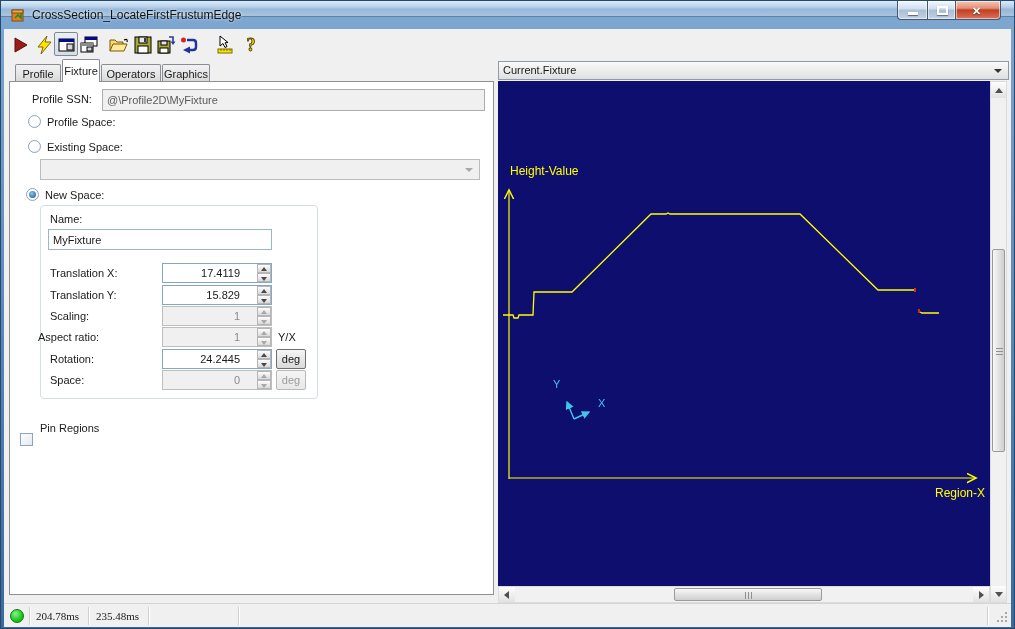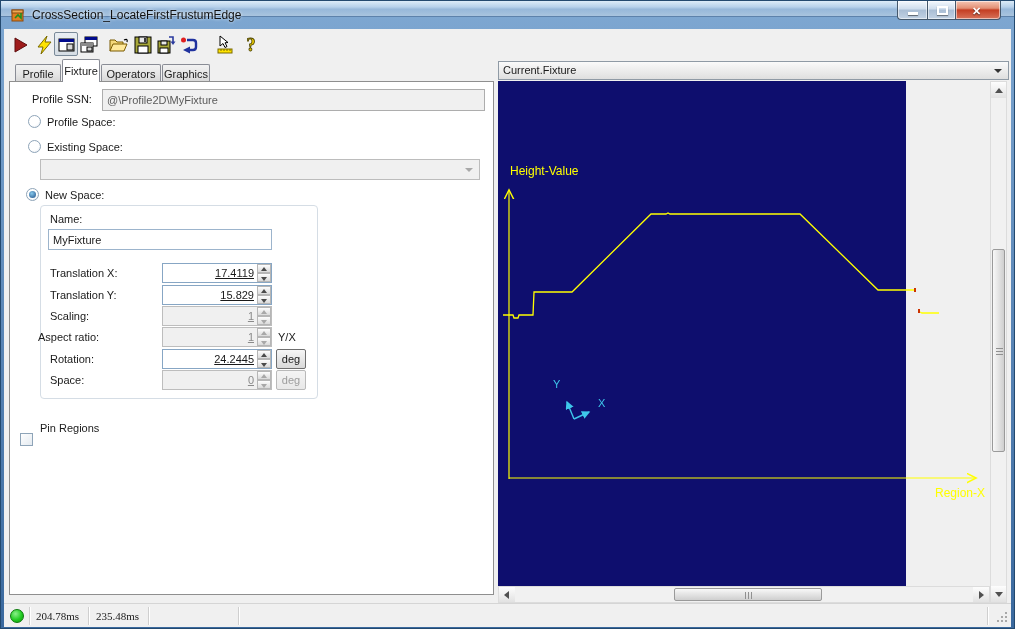--- a/index.html
+++ b/index.html
@@ -66,21 +66,21 @@
     border-left:4px solid transparent; border-right:4px solid transparent;
     border-top:4px solid #a8a8a8; }
   .groupbox { position:absolute; left:30px; top:123px; width:278px; height:194px;
     border:1px solid #d5dde5; border-radius:4px; }
   .name-input { position:absolute; left:38px; top:147px; width:224px; height:21px;
     border:1px solid #9cb4cc; background:#fff; padding:0 4px;
     font:11px "Liberation Sans",sans-serif; color:#1a1a1a; }
   .spinfield { position:absolute; left:152px; width:110px; height:20px;
     border:1px solid #87a6c4; background:#fff; display:flex; }
   .spinfield input { flex:1; min-width:0; border:0; background:transparent; text-align:right;
-    font:11px "Liberation Sans",sans-serif; color:#1a1a1a; padding-right:3px; outline:none;text-decoration:underline; }
+    font:11px "Liberation Sans",sans-serif; color:#1a1a1a; padding-right:17px; outline:none; }
   .spinner { width:14px; display:flex; flex-direction:column; }
   .spbtn { flex:1; position:relative; border:1px solid #b6b6b6;
     background:linear-gradient(#fdfdfd,#dadada); }
   .spbtn.u::after { content:""; position:absolute; left:3px; top:2px; border-left:3px solid transparent;
     border-right:3px solid transparent; border-bottom:4px solid #4a4a4a; }
   .spbtn.d::after { content:""; position:absolute; left:3px; top:3px; border-left:3px solid transparent;
     border-right:3px solid transparent; border-top:4px solid #4a4a4a; }
   .spinfield.dis { border-color:#bdbdbd; background:#f0f0f0; }
   .spinfield.dis input { color:#8a8a8a; }
   .spinfield.dis .spbtn.u::after { border-bottom-color:#a8a8a8; }
@@ -92,21 +92,21 @@
     background:linear-gradient(#f4f4f4,#e8e8e8); }
   .checkbox { position:absolute; left:10px; top:351px; width:13px; height:13px;
     border:1px solid #8ea4b8; background:linear-gradient(135deg,#fefefe,#e4eaf0); }
   
   .disp-combo { position:absolute; left:494px; top:32px; width:511px; height:19px;
     border:1px solid #8f9aa5; background:linear-gradient(#fafafa,#dfdfdf);
     padding:2px 4px; z-index:2; }
   .disp-combo .arr { position:absolute; right:6px; top:7px; width:0; height:0;
     border-left:4px solid transparent; border-right:4px solid transparent;
     border-top:4px solid #333; }
-  .plot { position:absolute; left:494px; top:52px; width:408px; height:505px; background:#0e0e6e; }
+  .plot { position:absolute; left:494px; top:52px; width:492px; height:505px; background:#0e0e6e; }
   .plot svg { display:block; }
   
   .vscroll { position:absolute; left:986px; top:52px; width:17px; height:522px;
     background:#f1f1f1; border:1px solid #dcdcdc; }
   .hscroll { position:absolute; left:494px; top:557px; width:492px; height:17px;
     background:#f1f1f1; border:1px solid #dcdcdc; }
   .sbtn { position:absolute; background:linear-gradient(#fdfdfd,#e2e2e2); }
   .tri { position:absolute; width:0; height:0; }
   .vthumb { position:absolute; left:1px; top:167px; width:13px; height:203px;
     border:1px solid #9a9a9a; border-radius:2px; background:linear-gradient(90deg,#f8f8f8,#cfcfcf); }

